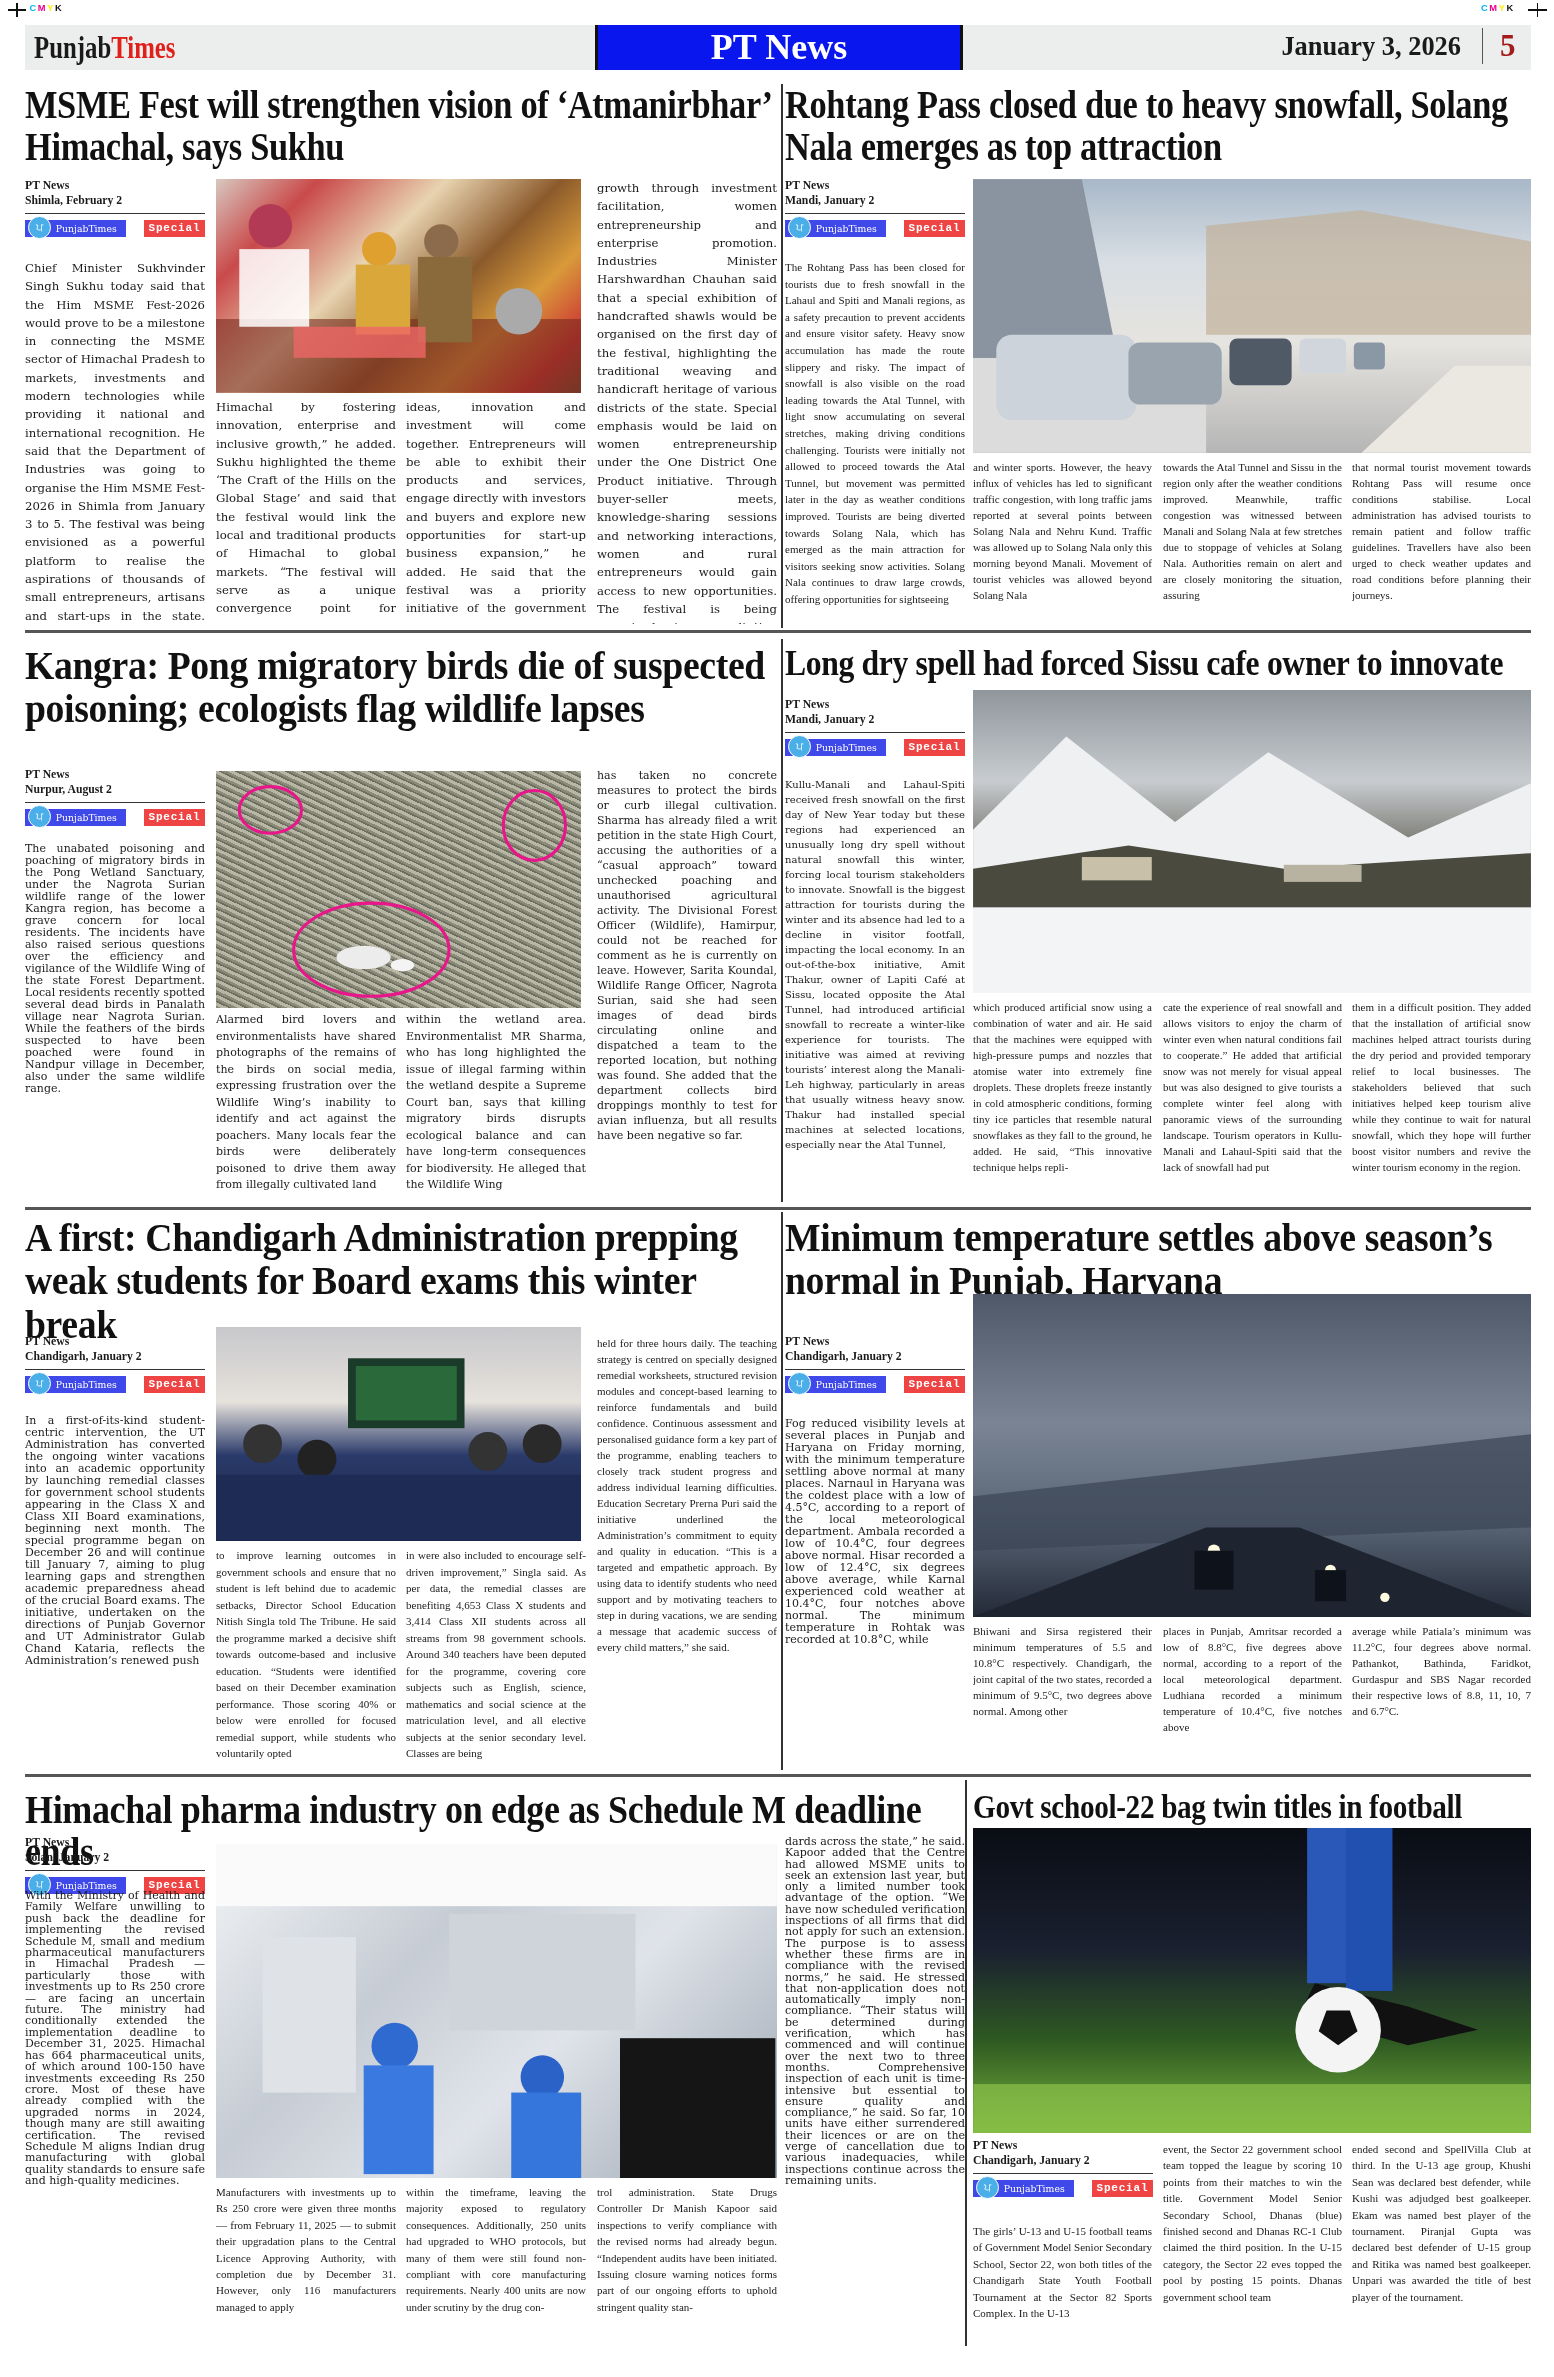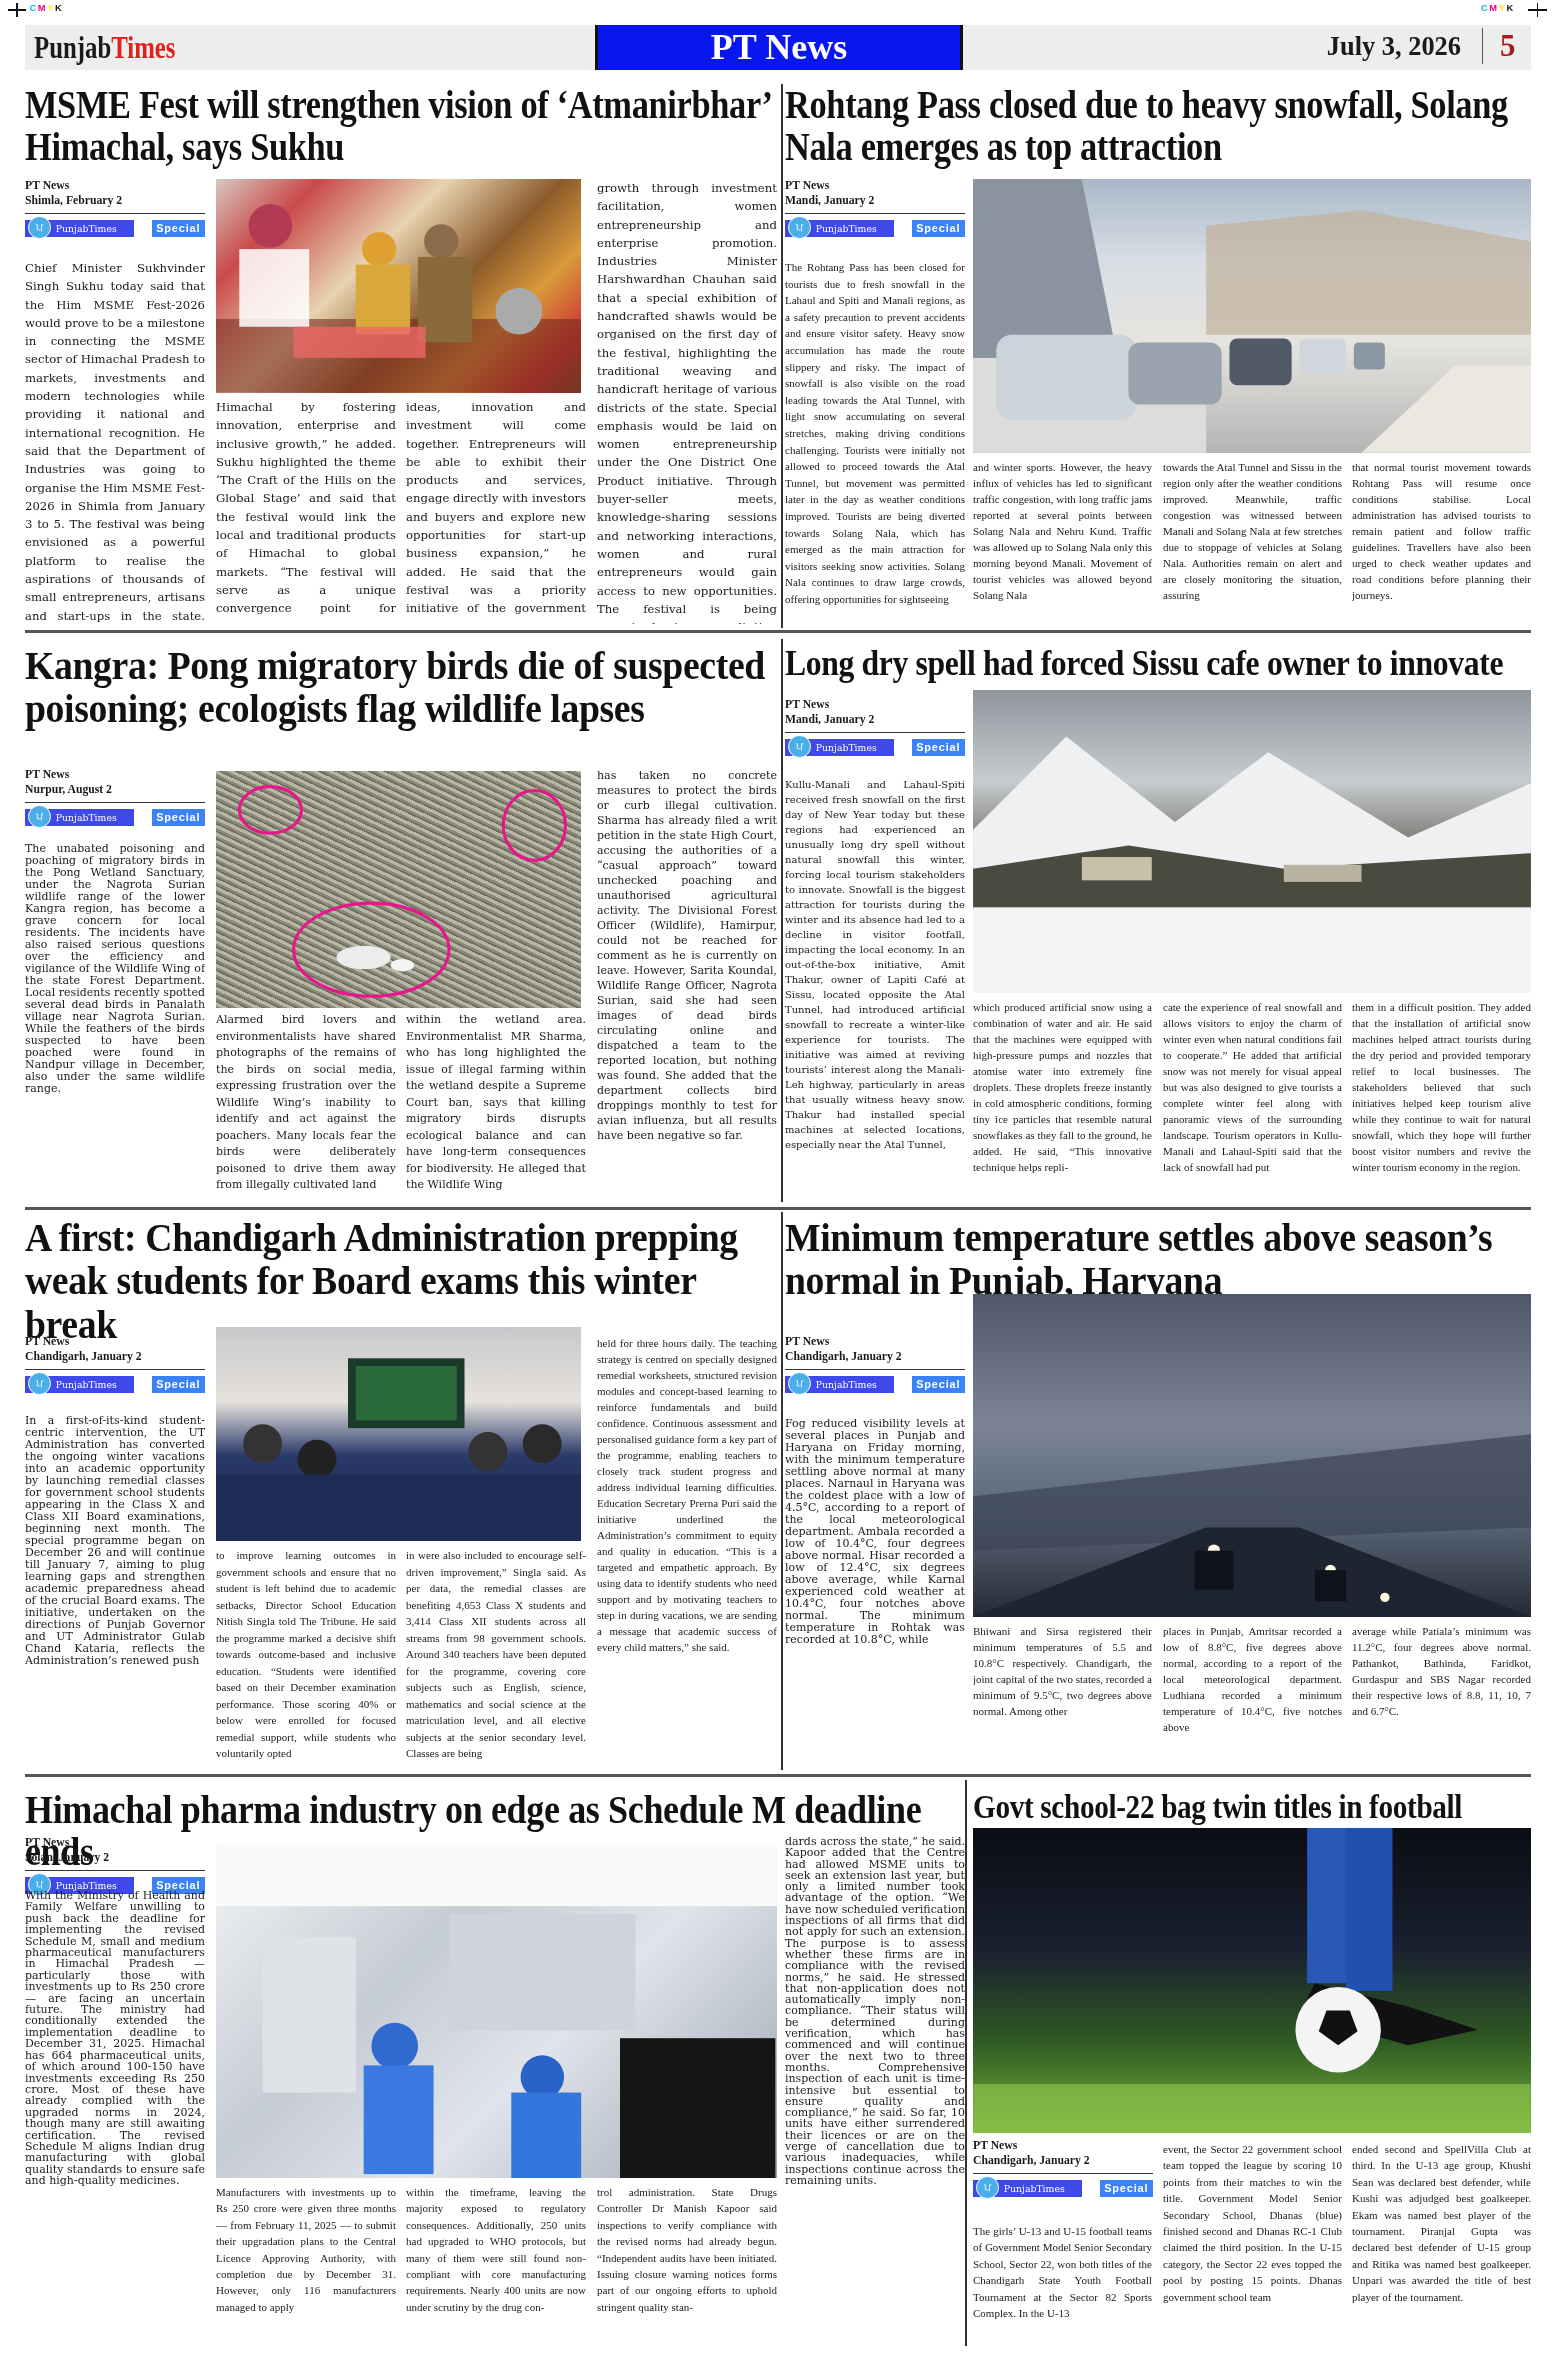--- a/index.html
+++ b/index.html
@@ -17,39 +17,39 @@
 #date{position:absolute;right:70px;top:6.2px;font-family:"Liberation Serif",serif;font-weight:bold;font-size:26.4px}
 #pnum{position:absolute;right:15.5px;top:3.1px;font-family:"Liberation Serif",serif;font-weight:bold;font-size:31px;color:#a51c1c;padding-left:17px;border-left:1.6px solid #555}
 .story{position:absolute}
 .headline{font-family:"Liberation Serif",serif;font-weight:bold;color:#111;line-height:1.06;letter-spacing:-0.4px}
 .hl-condensed{font-size:40px;transform:scaleX(.86);transform-origin:left;width:116%}
 .hl-normal{font-size:39px;transform:scaleX(.92);transform-origin:left;width:108%}
 .byline{font-family:"Liberation Serif",serif;font-weight:bold;font-size:11.7px;line-height:14.8px;padding-bottom:4.7px;border-bottom:1.6px solid #333;margin-bottom:6.2px}
 .tag{display:flex;height:17px;margin-bottom:7.8px}
 .tag .logo{background:#3f48e8;color:#fff;flex:1;display:flex;align-items:center;font-family:"DejaVu Serif",serif;font-size:9.3px;padding-left:3.1px}
 .tag .logo .ic{width:23px;height:23px;border-radius:50%;background:#4aaee8;border:1.6px solid #fff;margin-top:-3.1px;display:inline-flex;align-items:center;justify-content:center;color:#fff;font-size:11px;margin-right:4.7px}
-.tag .spec{background:#3b82f6;color:#fff;font-family:Liberation Sans, sans-serif;font-weight:bold;font-size:11px;padding:1.6px 4.7px;margin-left:18px;letter-spacing:0.8px}
+.tag .spec{background:#ef4444;color:#fff;font-family:Liberation Mono, monospace;font-weight:bold;font-size:11px;padding:1.6px 4.7px;margin-left:18px;letter-spacing:0.8px}
 .col{position:absolute;font-size:11.7px;line-height:18.3px;text-align:justify;hyphens:manual}
 .col.narrow{font-family:"Liberation Serif",serif;font-size:13.2px;line-height:18.3px;transform:none}
 .photo{position:absolute;overflow:hidden}
 .rule-h{position:absolute;height:3.1px;background:#555}
 .rule-v{position:absolute;width:1.6px;background:#333}
 </style>
 </head>
 <body>
 
 <div class="reg" style="left:7.8px"></div>
 <div class="cmyk" style="left:29.5px"><span class="c">C</span><span class="m">M</span><span class="y">Y</span><span class="k">K</span></div>
 <div class="cmyk" style="left:1481px"><span class="c">C</span><span class="m">M</span><span class="y">Y</span><span class="k">K</span></div>
 <div class="reg" style="left:1528px"></div>
 
 <div id="masthead">
   <div id="brand"><span class="a">Punjab</span><span class="b">Times</span></div>
   <div id="section">PT News</div>
-  <div id="date">July 3, 2026</div>
+  <div id="date">January 3, 2026</div>
   <div id="pnum">5</div>
 </div>
 
 <div class="story" style="left:25px;top:84px;width:750px">
   <div class="headline hl-condensed" style="width:870px">MSME Fest will strengthen vision of ‘Atmanirbhar’ Himachal, says Sukhu</div>
 </div>
 <div class="story" style="left:25px;top:179px;width:180px">
   <div class="byline">
       <div>PT News</div>
       <div>Shimla, February 2</div>

